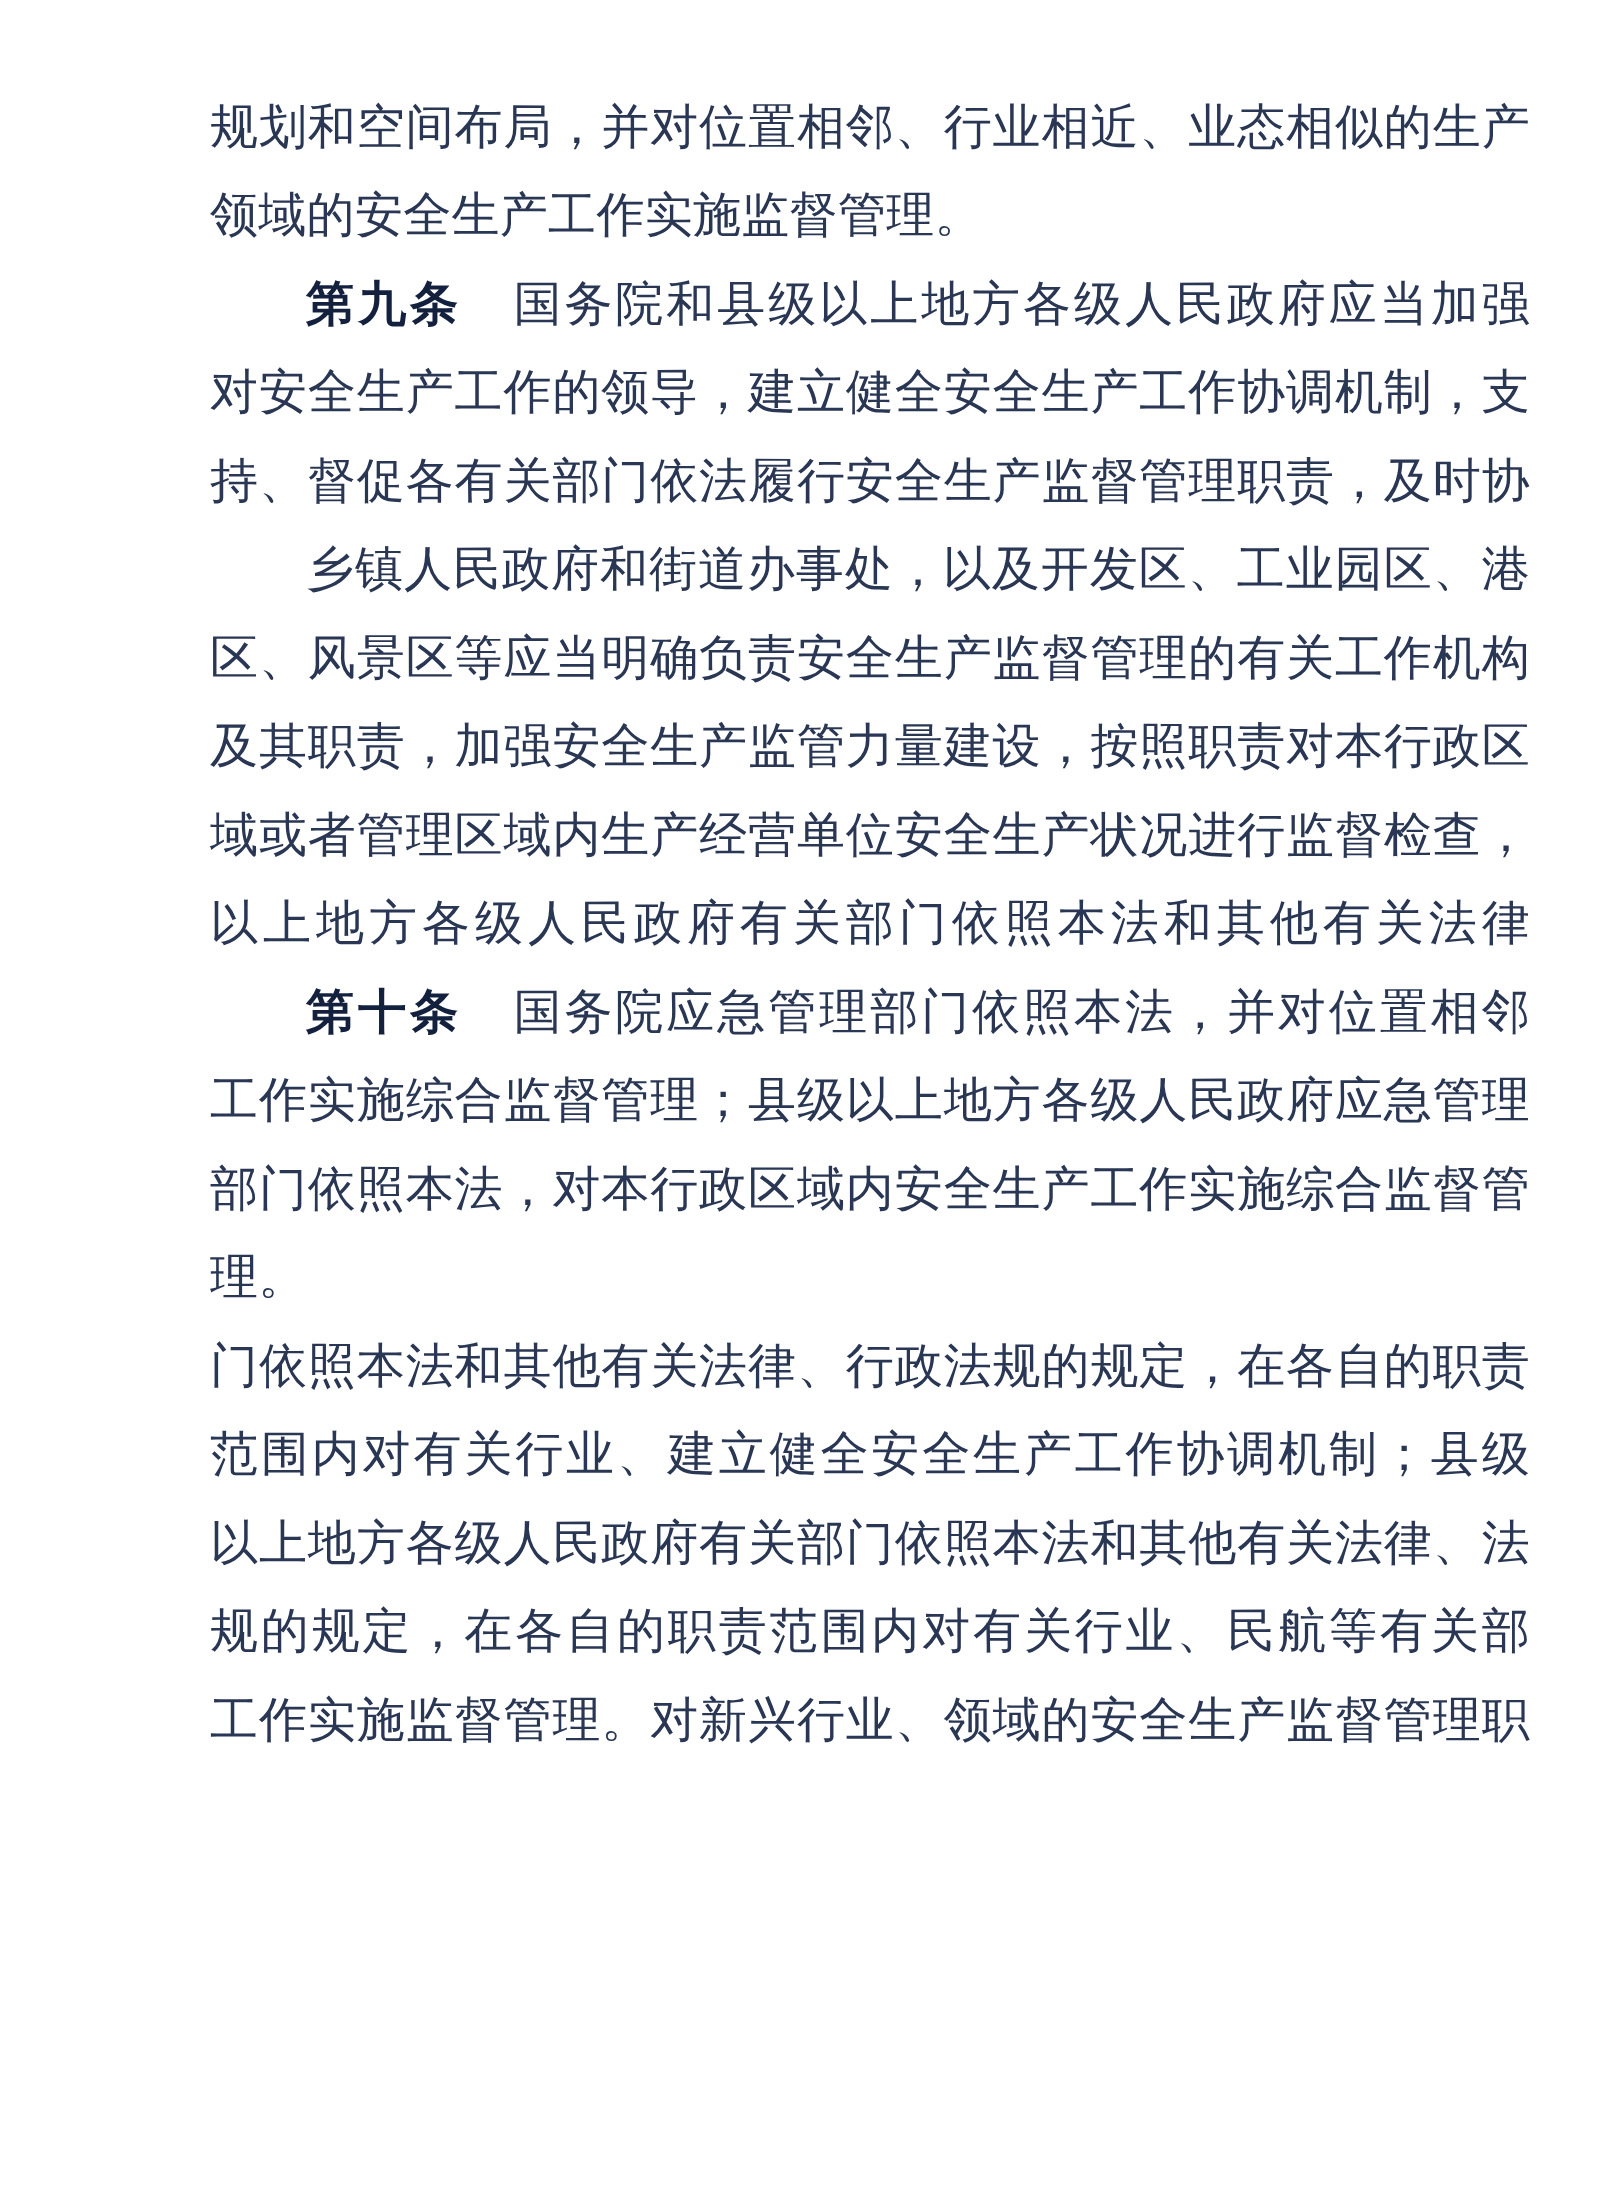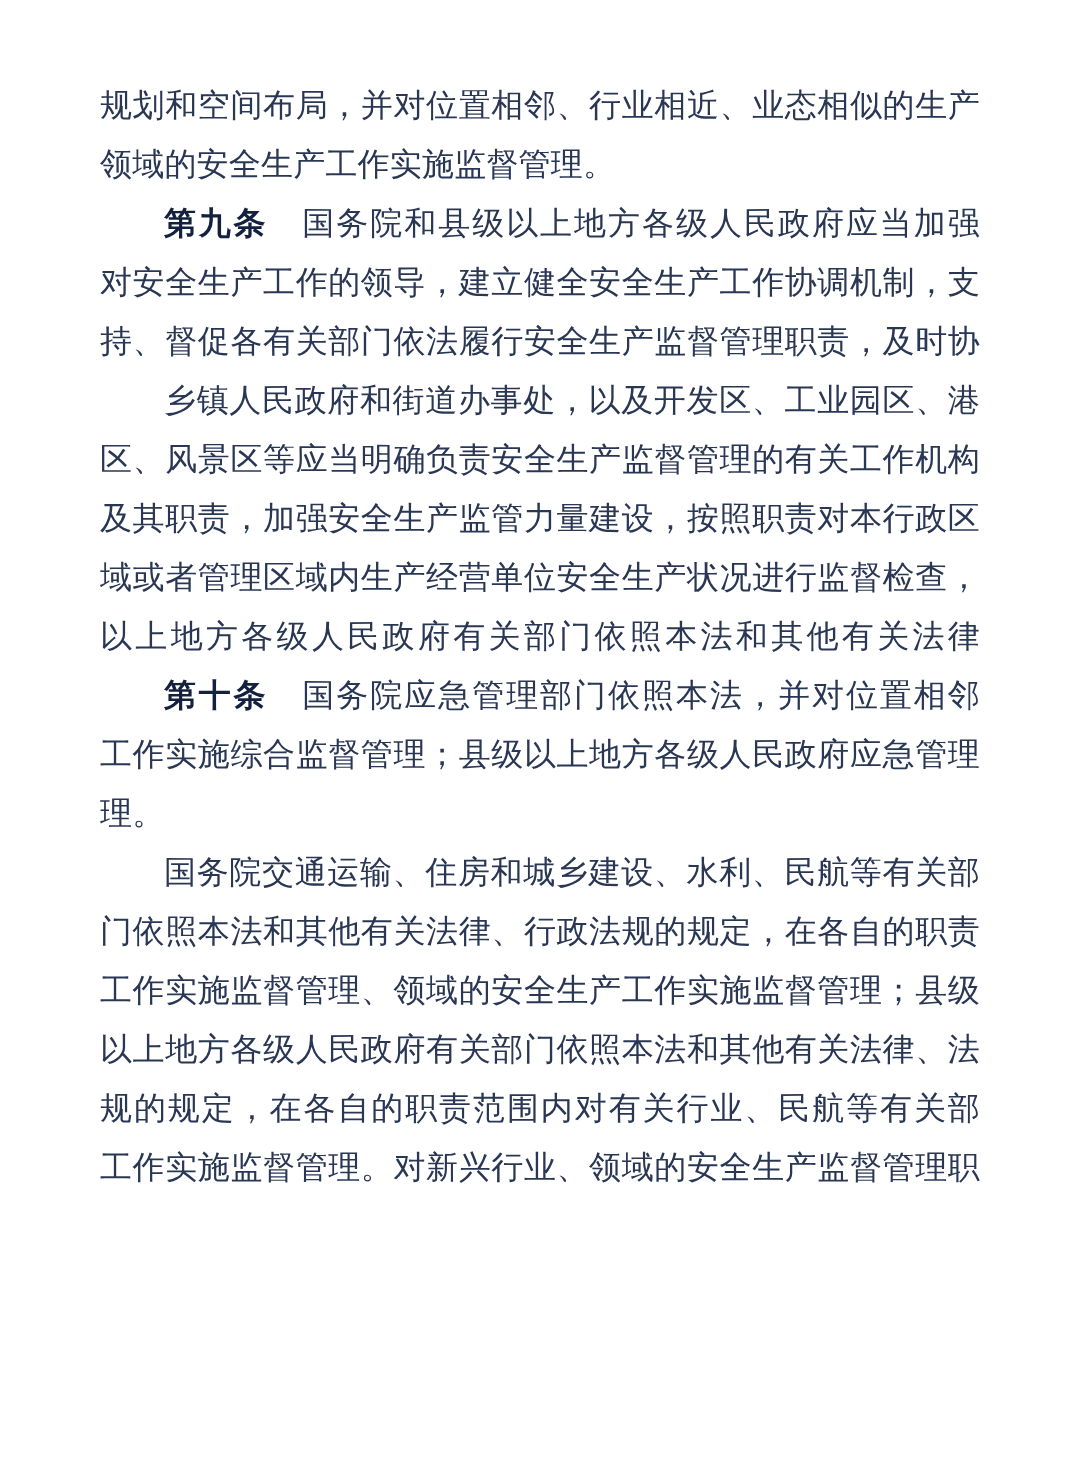--- a/index.html
+++ b/index.html
@@ -15,21 +15,22 @@
   body {
     height: 1457px;
     overflow: hidden;
     font-family: "Liberation Serif", "DejaVu Serif", serif;
   }
   .page {
     position: relative;
     width: 946px;
     height: 1457px;
     background: var(--page_background);
-    padding: 76px 100px 0 100px;
+    padding: 55px 100px 0 100px;
+    margin-left: 40px;
   }
   .text-block {
     width: 880px;
   }
   .line {
     width: 880px;
     font-size: 32px;
     line-height: 59px;
     color: var(--body_text);
     text-align: justify;
@@ -62,22 +63,22 @@
     <div class="line indent"><span class="article-no">第九条</span><span>　国务院和县级以上地方各级人民政府应当加强</span></div>
     <div class="line"><span>对安全生产工作的领导，建立健全安全生产工作协调机制，支</span></div>
     <div class="line"><span>持、督促各有关部门依法履行安全生产监督管理职责，及时协</span></div>
     <div class="line indent"><span>乡镇人民政府和街道办事处，以及开发区、工业园区、港</span></div>
     <div class="line"><span>区、风景区等应当明确负责安全生产监督管理的有关工作机构</span></div>
     <div class="line"><span>及其职责，加强安全生产监管力量建设，按照职责对本行政区</span></div>
     <div class="line"><span>域或者管理区域内生产经营单位安全生产状况进行监督检查，</span></div>
     <div class="line"><span>以上地方各级人民政府有关部门依照本法和其他有关法律</span></div>
     <div class="line indent"><span class="article-no">第十条</span><span>　国务院应急管理部门依照本法，并对位置相邻</span></div>
     <div class="line"><span>工作实施综合监督管理；县级以上地方各级人民政府应急管理</span></div>
+    <div class="line"><span>部门依照本法，对本行政区域内安全生产工作实施综合监督管</span></div>
     <div class="line end"><span>理。</span></div>
-    <div class="line indent"><span>国务院交通运输、住房和城乡建设、水利、民航等有关部</span></div>
     <div class="line"><span>门依照本法和其他有关法律、行政法规的规定，在各自的职责</span></div>
-    <div class="line"><span>工作实施监督管理、领域的安全生产工作实施监督管理；县级</span></div>
+    <div class="line"><span>范围内对有关行业、建立健全安全生产工作协调机制；县级</span></div>
     <div class="line"><span>以上地方各级人民政府有关部门依照本法和其他有关法律、法</span></div>
     <div class="line"><span>规的规定，在各自的职责范围内对有关行业、民航等有关部</span></div>
     <div class="line"><span>工作实施监督管理。对新兴行业、领域的安全生产监督管理职</span></div>
 
   </div>
 </div>
 
 </body></html>

